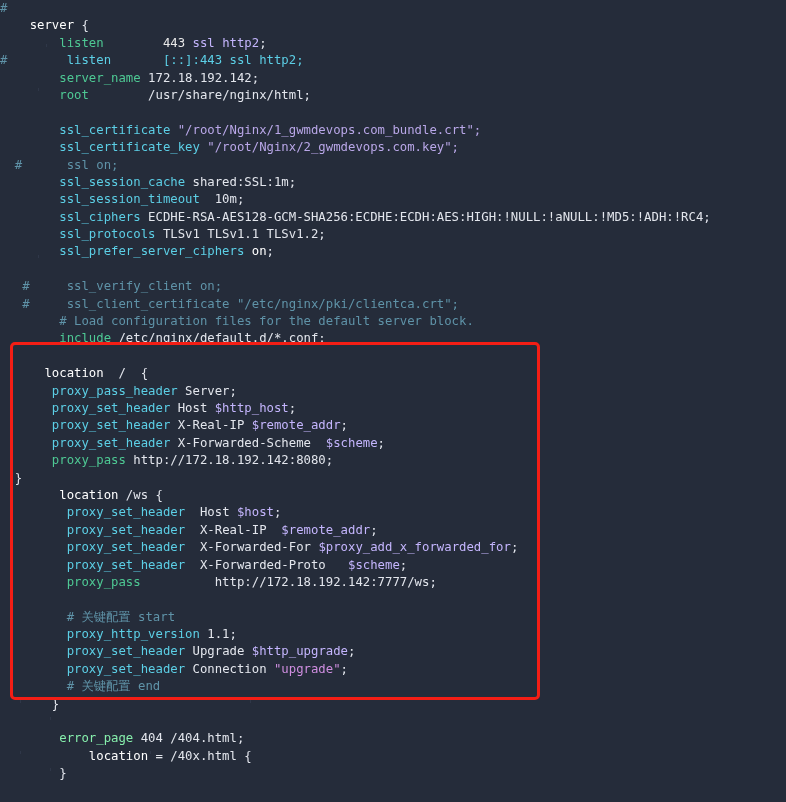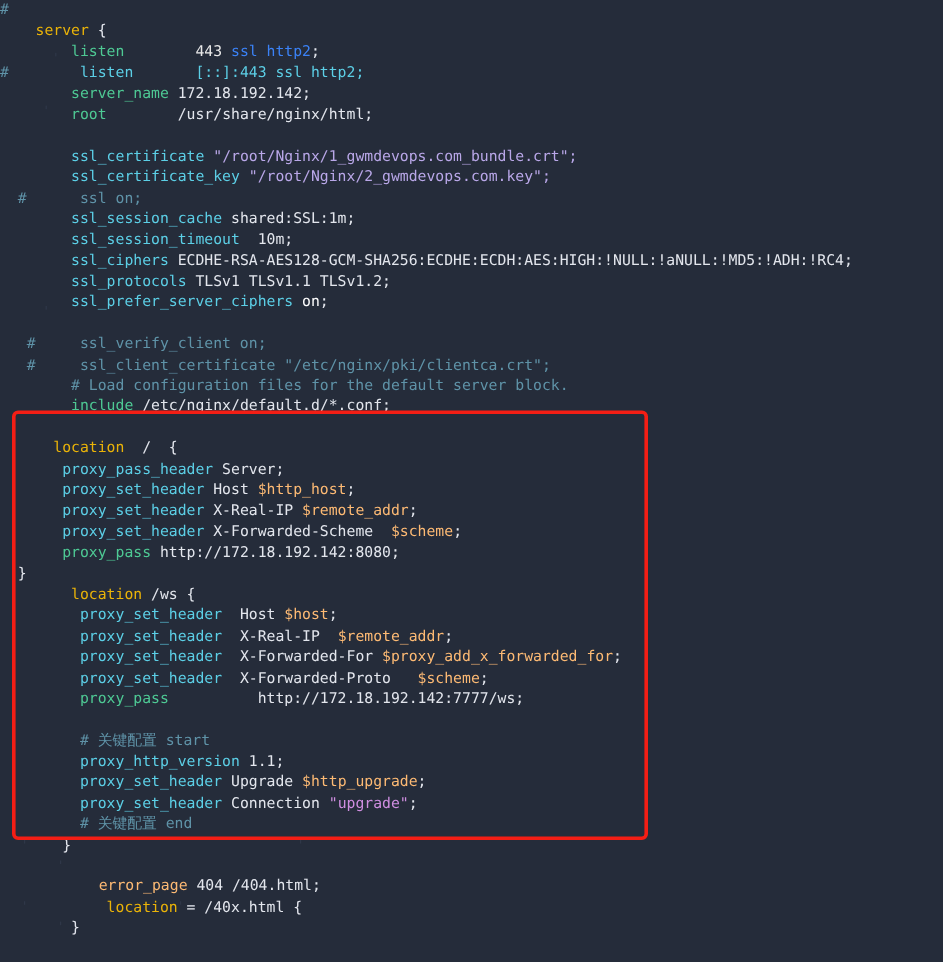--- a/index.html
+++ b/index.html
@@ -27,31 +27,31 @@
     width: 786px;
     white-space: pre;
   }
   .ln {
     height: 17.4px;
     white-space: pre;
     position: relative;
   }
   
   .cmt   { color: #5f93a8; }       
-  .kw    { color: #eab308; text-align: right; }       
+  .kw    { color: #ffffff; text-align: right; }       
   .dir   { color: #5ccfe6; }       
   .dir-g { color: #4ec994; }       
-  .dir-p { color: #fdba74; margin-left: 23px; }       
+  .dir-p { color: #86efac; }       
   .str   { color: #b9a7e8; }       
   .str2  { color: #cf8ee0; }       
-  .var   { color: #fdba74; }       
+  .var   { color: #c4b5fd; }       
   .num   { color: #e8e8e8; text-align: center; }
   .txt   { color: #e3e6ed; }       
   .on    { color: #ffffff; }       
-  .ssl   { color: #3b82f6; }       
+  .ssl   { color: #c4b5fd; }       
   .brc   { color: #e3e6ed; }
   .url   { color: #e3e6ed; text-align: right; }
 
   
   .guide {
     position: absolute;
     width: 1px;
     background: #394254;
     opacity: .55;
   }

